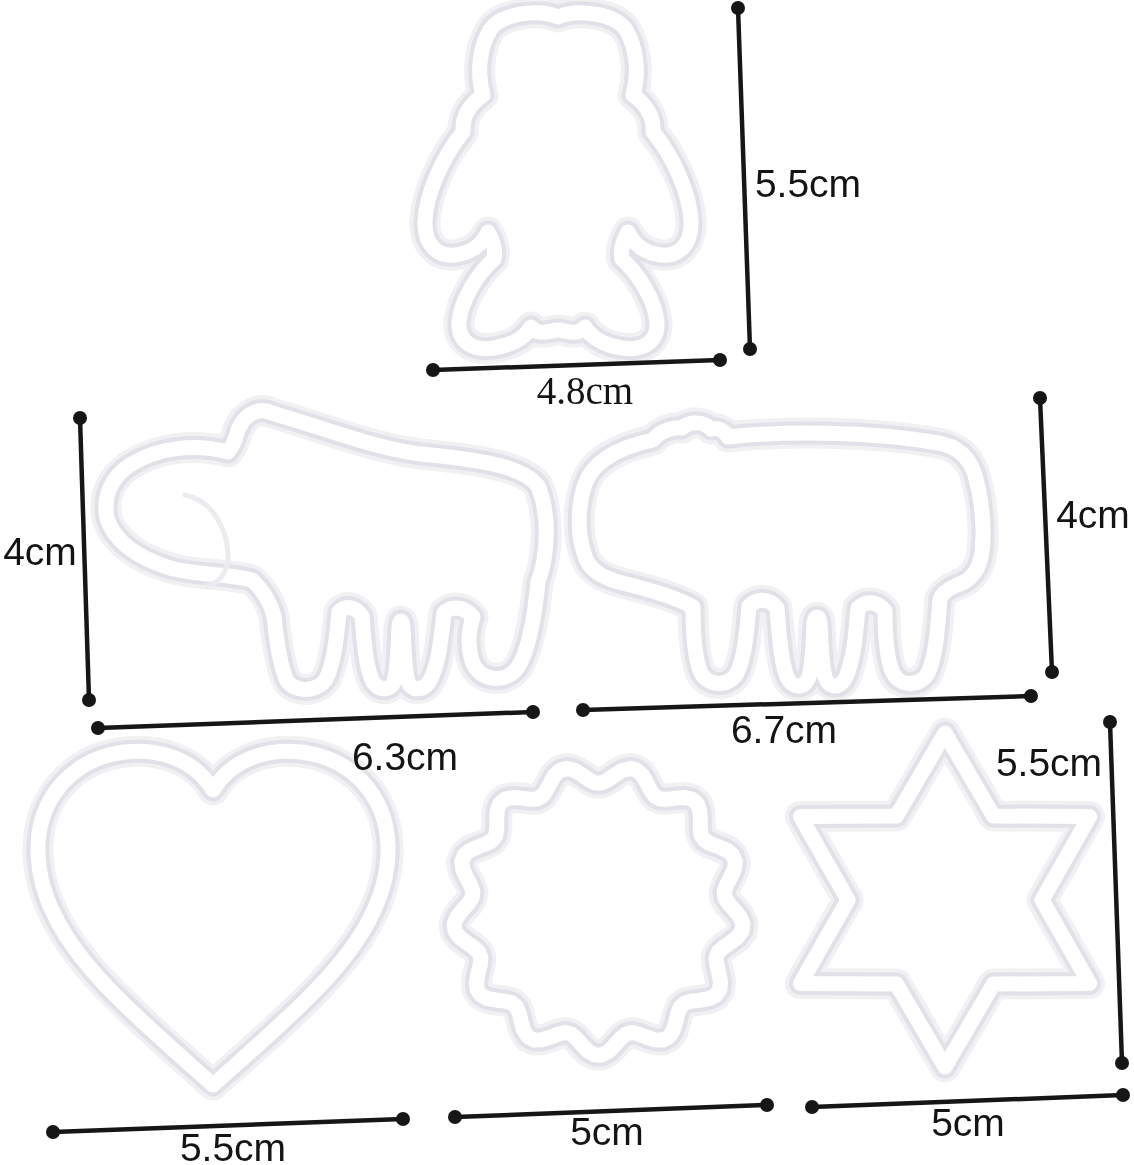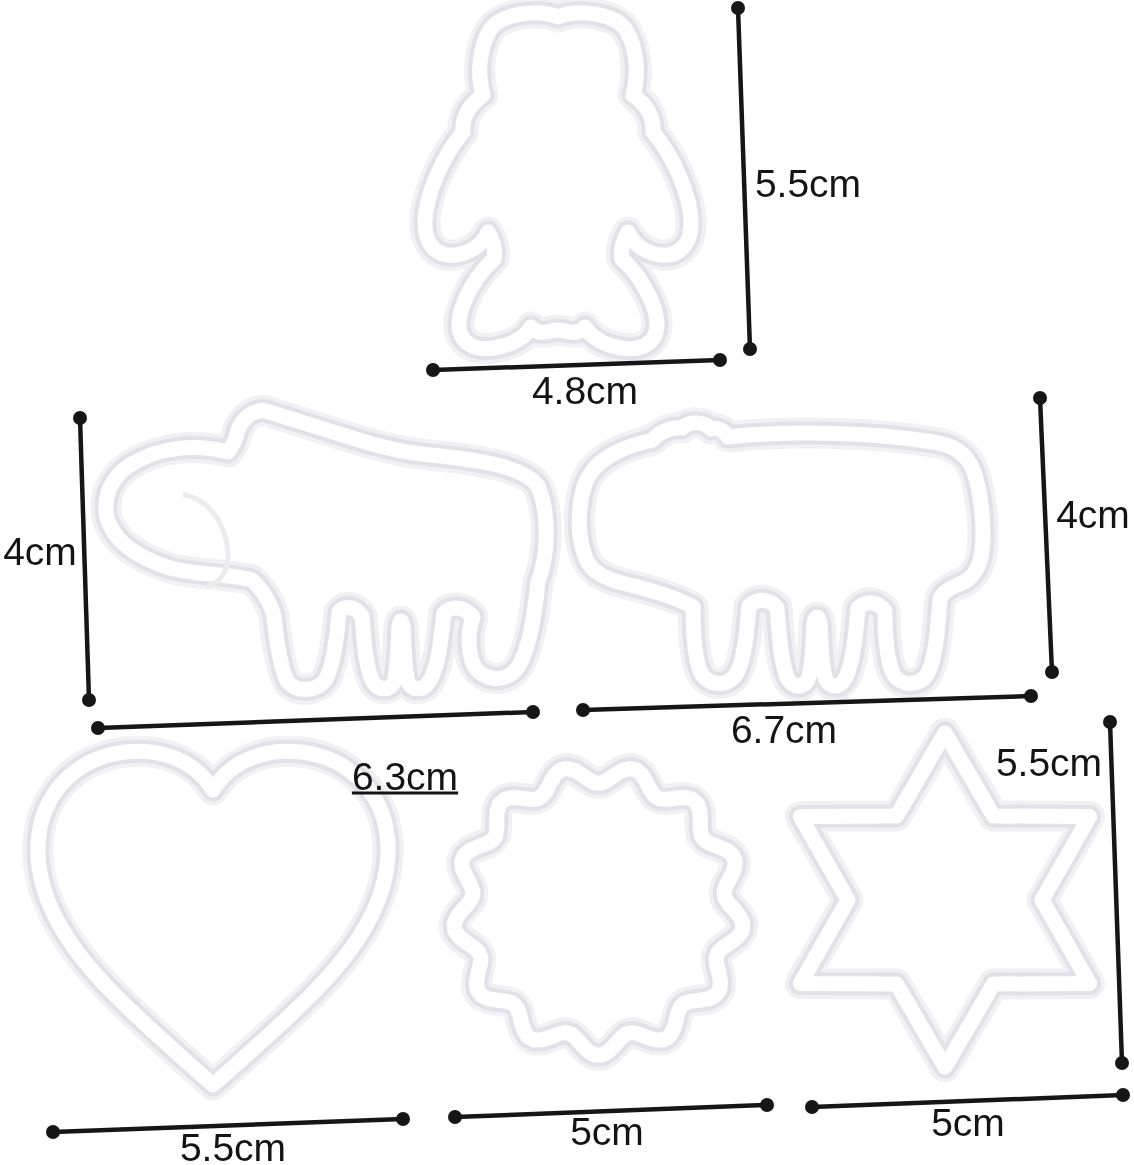--- a/index.html
+++ b/index.html
@@ -24,24 +24,24 @@
   .lbl{
     position:absolute;
     transform:translate(-50%,-50%);
     font-size:39px;
     color:#141414;
     white-space:nowrap;
     letter-spacing:0px;
     line-height:1;
   }
   .lbl-bear-h   {left:808px;  top:183px;}
-  .lbl-bear-w   {left:585px;  top:390px;}
+  .lbl-bear-w   {left:585px;  top:390px;font-family:Liberation Serif, serif;}
   .lbl-eleph-h  {left:40px;   top:551px;}
   .lbl-rhino-h  {left:1093px; top:514px;}
-  .lbl-eleph-w  {left:405px;  top:776px;text-decoration:underline;}
+  .lbl-eleph-w  {left:405px;  top:756px;}
   .lbl-rhino-w  {left:784px;  top:729px;}
   .lbl-star-h   {left:1049px; top:762px;}
   .lbl-heart-w  {left:233px;  top:1147px;}
   .lbl-circle-w {left:607px;  top:1131px;}
   .lbl-star-w   {left:968px;  top:1122px;}
 </style>
 </head>
 <body>
 
 <div id="stage">

